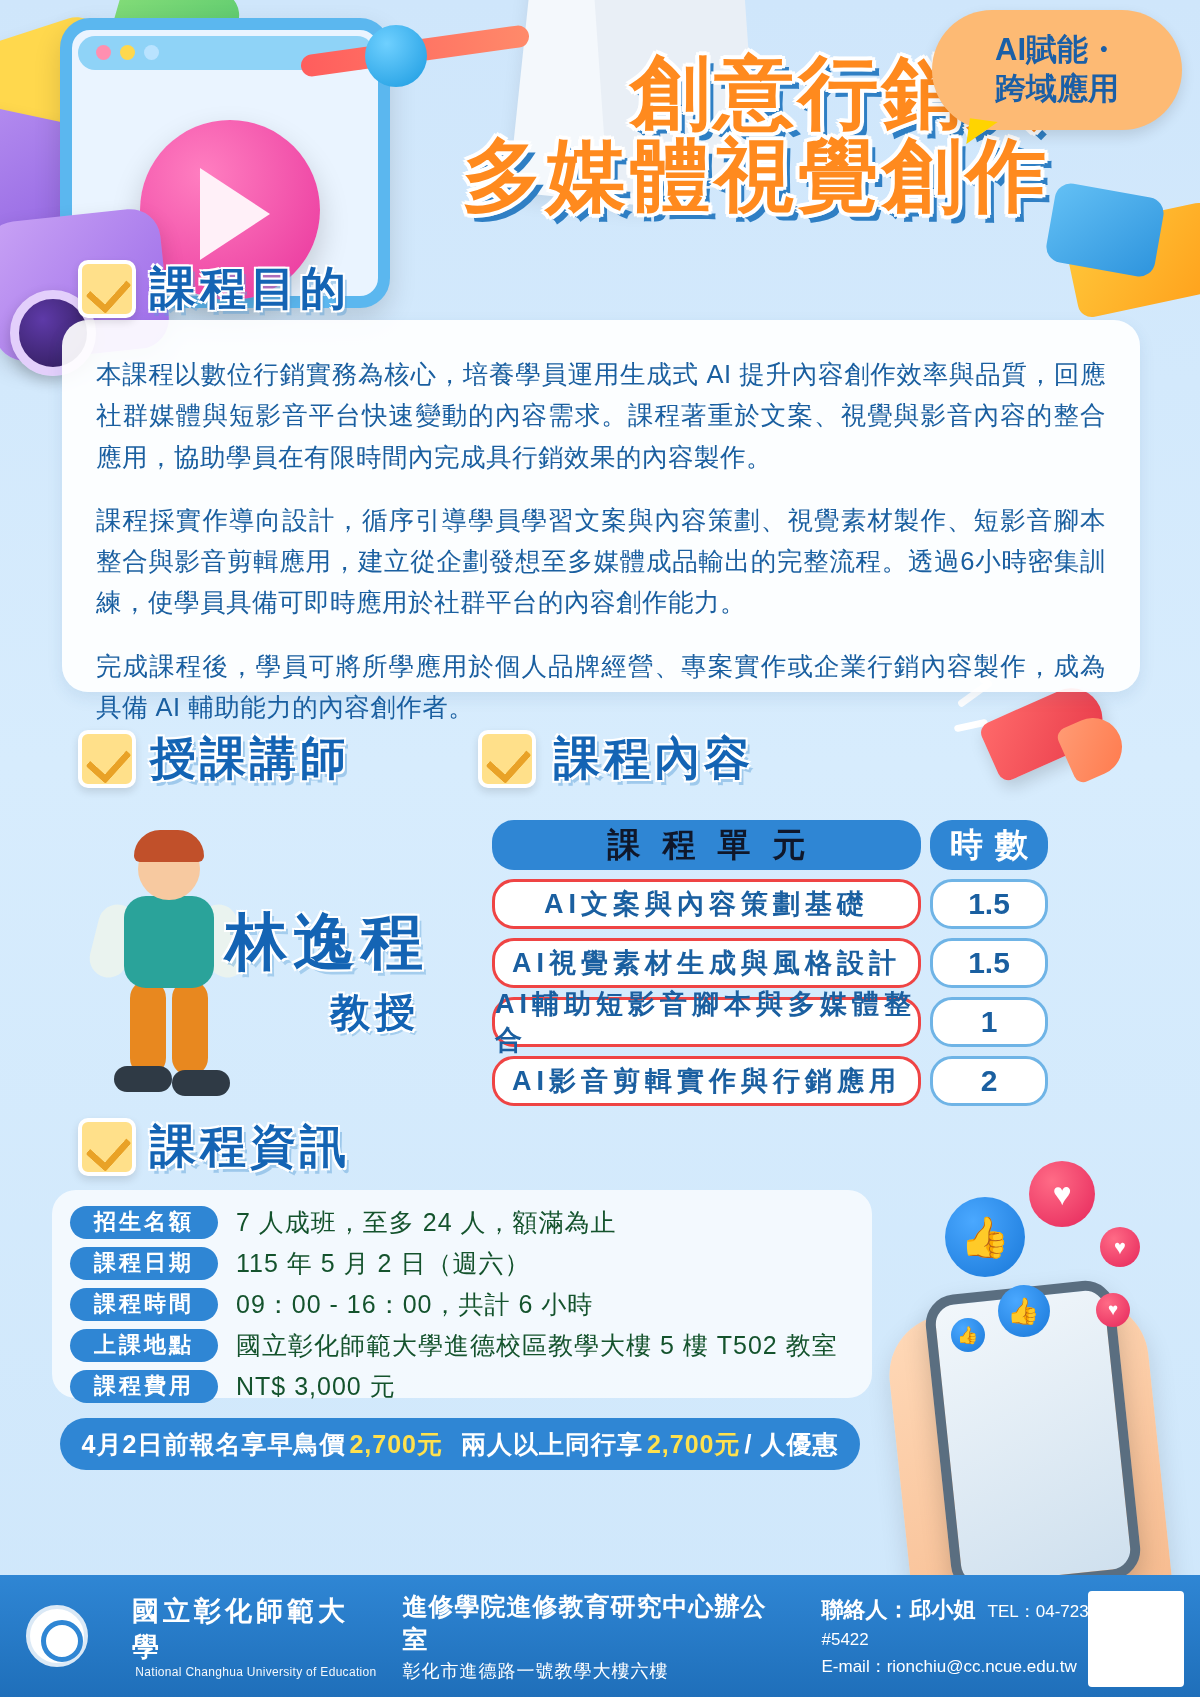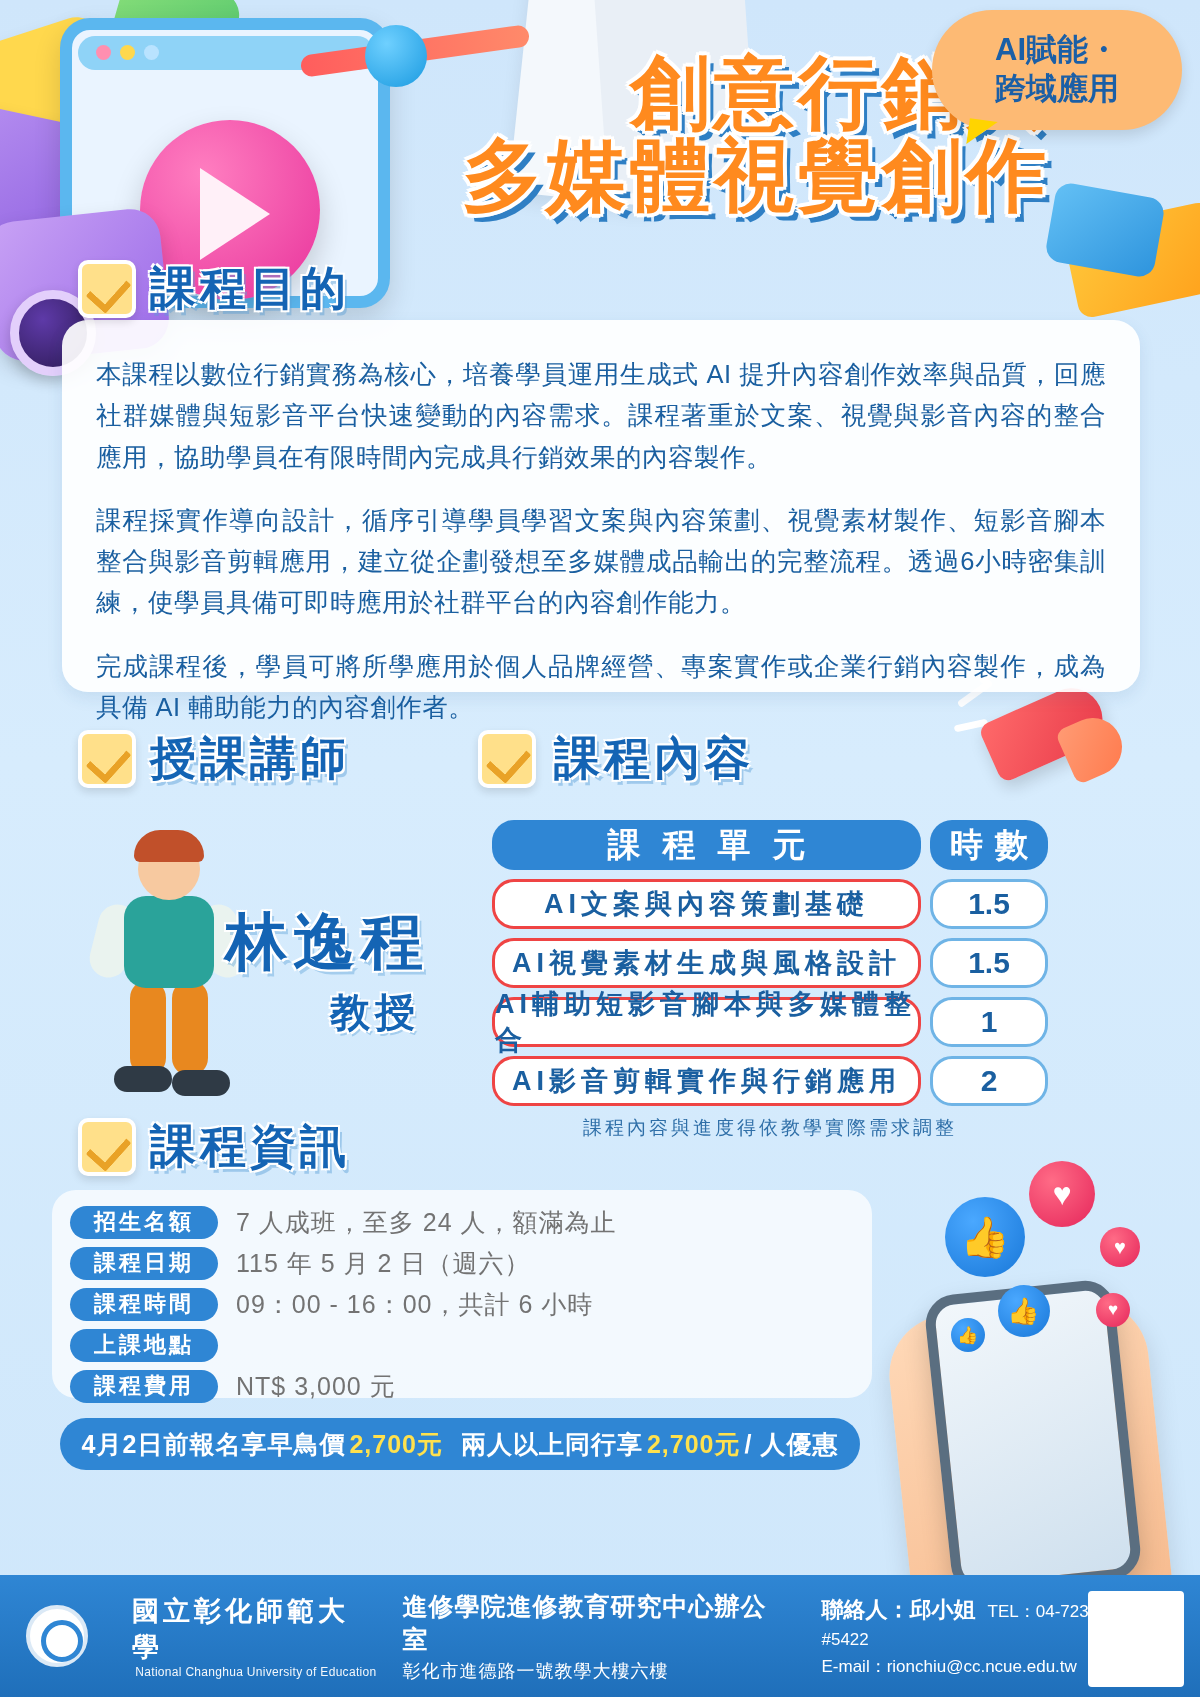--- a/index.html
+++ b/index.html
@@ -205,21 +205,21 @@
   .p-shoeL { position: absolute; left: 34px; top: 236px; width: 58px; height: 26px; border-radius: 14px; background: #2f3a45; }
   .p-shoeR { position: absolute; left: 92px; top: 240px; width: 58px; height: 26px; border-radius: 14px; background: #2f3a45; }
 
   
   .tbl { position: absolute; left: 492px; top: 820px; width: 556px; z-index: 6; }
   .trow { display: flex; gap: 9px; margin-bottom: 9px; }
   .tcell {
     border-radius: 22px; display: flex; align-items: center; justify-content: center;
     font-weight: bold; letter-spacing: 6px;
   }
-  .thead-unit { flex: 1; height: 50px; background: #2f86d4; color: #ffffff; font-size: 33px; letter-spacing: 22px; padding-left: 22px; }
+  .thead-unit { flex: 1; height: 50px; background: #2f86d4; color: #0f172a; font-size: 33px; letter-spacing: 22px; padding-left: 22px; }
   .thead-hr { width: 118px; height: 50px; background: #2f86d4; color: #fff; font-size: 33px; letter-spacing: 12px; padding-left: 12px; }
   .tbody-unit {
     flex: 1; height: 50px; background: #fff; color: #1a5fa0; font-size: 27px;
     letter-spacing: 5px; border: 3px solid #ef4444;
   }
   .tbody-hr {
     width: 118px; height: 50px; background: #fff; color: #1a5fa0; font-size: 30px;
     letter-spacing: 0; border: 3px solid #6fb4e6;
   }
   .tnote {
@@ -230,21 +230,21 @@
   .info-card {
     position: absolute; left: 52px; top: 1190px; width: 820px; height: 208px;
     background: rgba(255,255,255,.72); border-radius: 24px; z-index: 5; padding: 14px 18px;
   }
   .info-row { display: flex; align-items: center; height: 36px; margin-bottom: 5px; }
   .info-label {
     width: 148px; height: 33px; background: #2f86d4; color: #fff; border-radius: 17px;
     font-size: 22px; font-weight: bold; letter-spacing: 3px;
     display: flex; align-items: center; justify-content: center; flex: none;
   }
-  .info-value { margin-left: 18px; font-size: 25px; color: #737373; letter-spacing: 1px; }
+  .info-value { margin-left: 18px; font-size: 25px; color: #14532d; letter-spacing: 1px; }
 
   
   .earlybird {
     position: absolute; left: 60px; top: 1418px; width: 800px; height: 52px;
     background: #2f86d4; border-radius: 26px; z-index: 6;
     display: flex; align-items: center; justify-content: center;
     color: #fff; font-size: 25px; font-weight: bold; letter-spacing: 1px;
   }
   .earlybird .hl { color: #ffe14d; margin: 0 4px; }
 
@@ -378,21 +378,20 @@
     <div class="tcell tbody-hr">1.5</div>
   </div>
   <div class="trow">
     <div class="tcell tbody-unit">AI輔助短影音腳本與多媒體整合</div>
     <div class="tcell tbody-hr">1</div>
   </div>
   <div class="trow">
     <div class="tcell tbody-unit">AI影音剪輯實作與行銷應用</div>
     <div class="tcell tbody-hr">2</div>
   </div>
-  <div class="tnote">課程內容與進度得依教學實際需求調整</div>
 </div>
 
 <div class="sec" style="left:78px; top:1116px;">
   <div class="check"></div>
   <div class="sec-title">課程資訊</div>
 </div>
 
 <div class="info-card">
   <div class="info-row">
     <div class="info-label">招生名額</div>
@@ -401,20 +400,21 @@
   <div class="info-row">
     <div class="info-label">課程日期</div>
     <div class="info-value">115 年 5 月 2 日（週六）</div>
   </div>
   <div class="info-row">
     <div class="info-label">課程時間</div>
     <div class="info-value">09：00 - 16：00，共計 6 小時</div>
   </div>
   <div class="info-row">
     <div class="info-label">上課地點</div>
+    <div class="info-value">國立彰化師範大學進德校區教學大樓 5 樓 T502 教室</div>
   </div>
   <div class="info-row">
     <div class="info-label">課程費用</div>
     <div class="info-value">NT$ 3,000 元</div>
   </div>
 </div>
 
 <div class="earlybird">
   <span>4月2日前報名享早鳥價</span>
   <span class="hl">2,700元</span>

